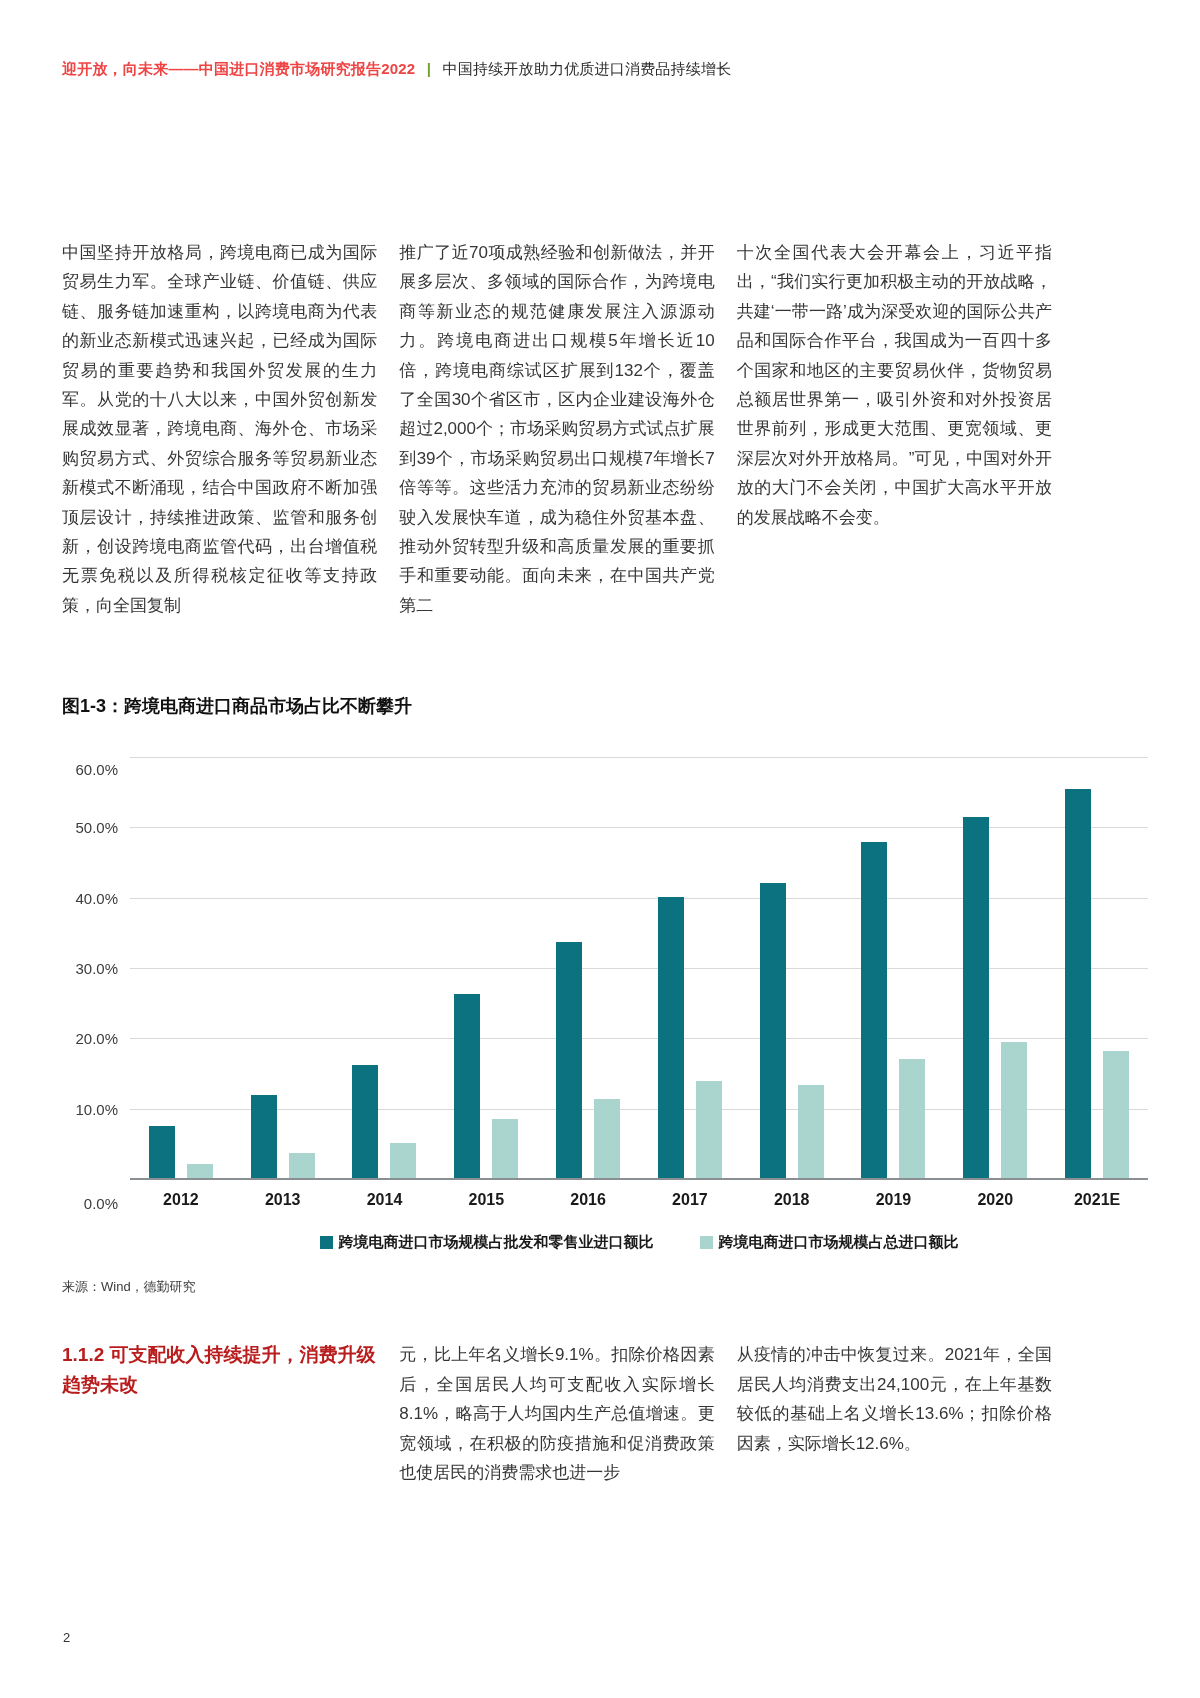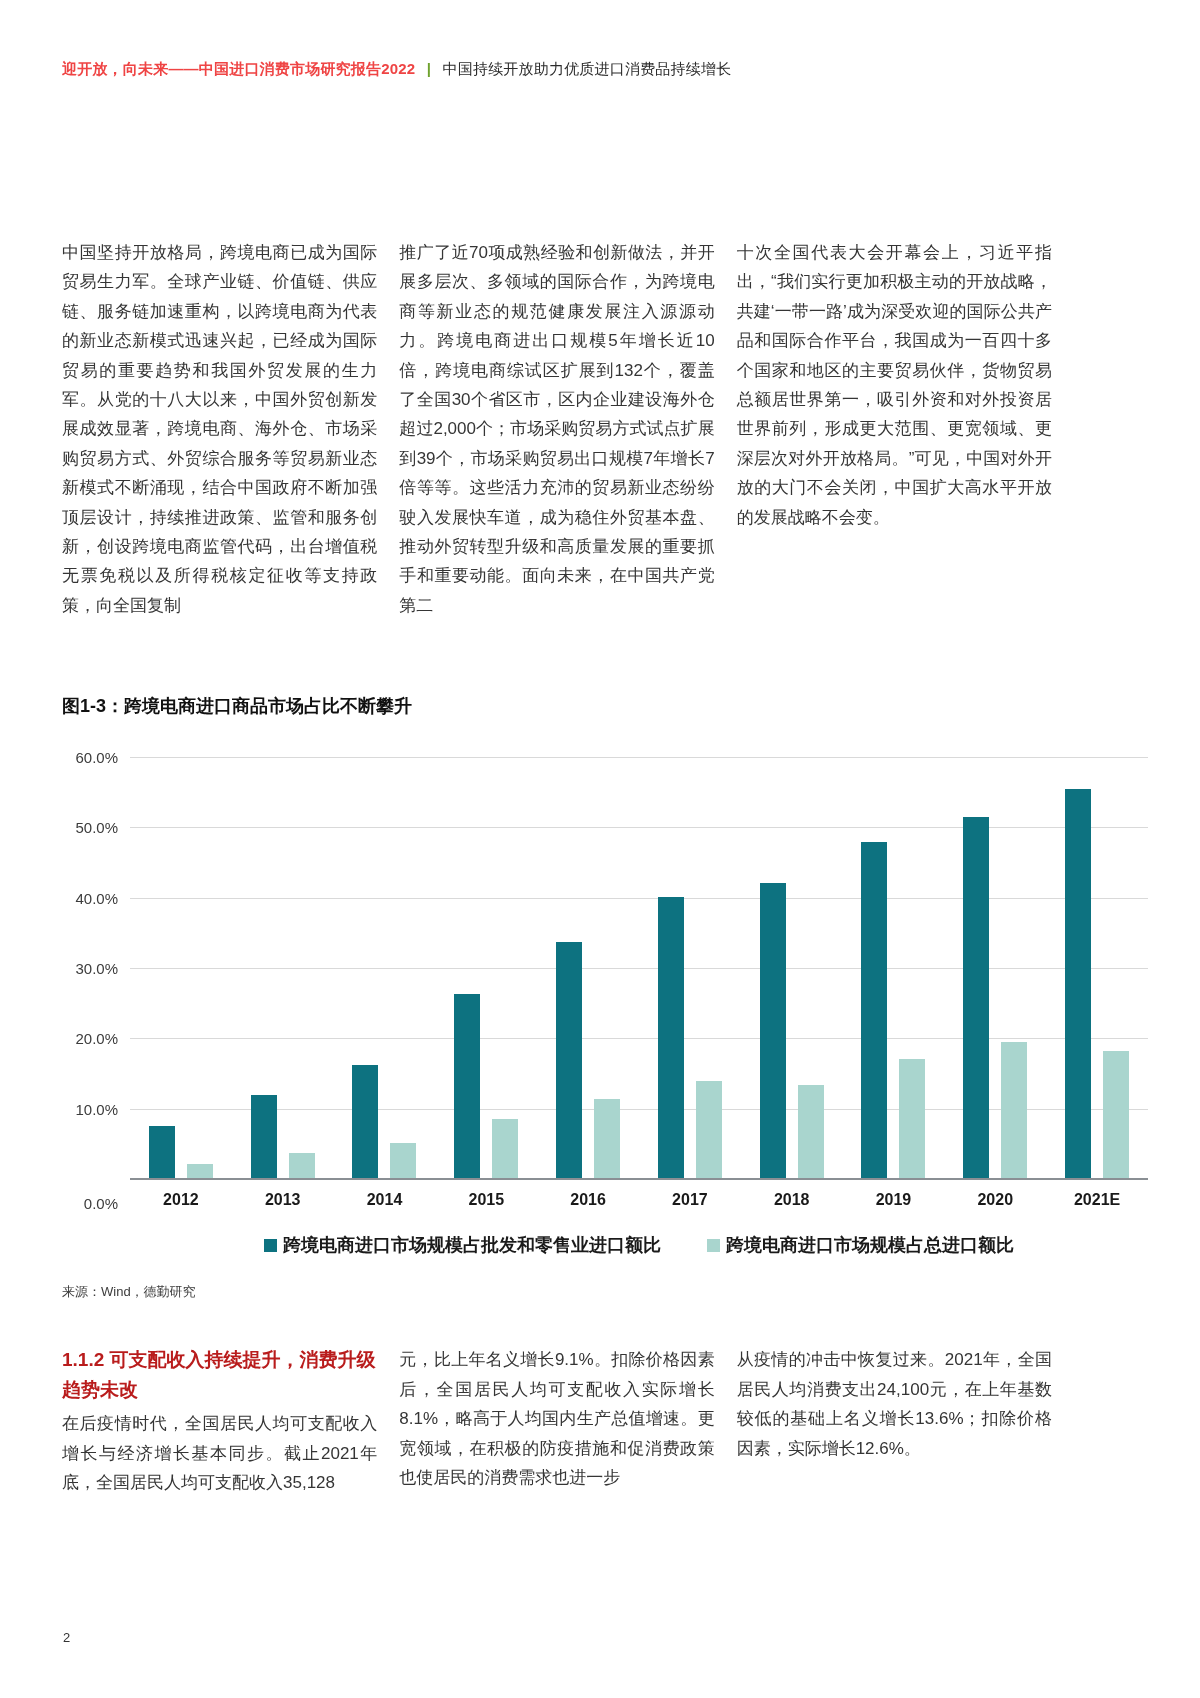--- a/index.html
+++ b/index.html
@@ -29,21 +29,21 @@
   .ylabels { position:absolute; left:0; top:0; width:56px; height:422px; }
   .ylabel { position:absolute; right:0; transform:translateY(-50%); font-size:15px; color:#3c3c3c; }
   .gridline { position:absolute; left:0; right:0; height:1px; background:#d9d9d9; }
   .baseline { position:absolute; left:0; right:0; bottom:-1px; height:2px; background:#8a8f94; }
   .groups { position:absolute; left:0; right:0; top:0; bottom:0; display:flex; }
   .group { flex:1; display:flex; justify-content:center; align-items:flex-end; gap:12px; }
   .bar { width:26px; }
   .xlabels { display:flex; margin-left:68px; margin-top:12px;align-items:center; }
   .xlabel { flex:1; text-align:center; font-size:16px; font-weight:700; color:#1a1a1a; }
   .legend { display:flex; justify-content:center; gap:46px; margin-left:68px; margin-top:24px; }
-  .legend-item { display:flex; align-items:center; gap:6px; font-size:18px; font-weight:700; color:#1a1a1a; }
+  .legend-item { display:flex; align-items:center; gap:6px; font-size:15px; font-weight:700; color:#1a1a1a; }
   .swatch { width:13px; height:13px; display:inline-block; }
   .source { margin-top:26px; font-size:13px; color:#3c3c3c; }
   
   .section-cols { margin-top:44px; }
   .sec-heading { font-size:19px; line-height:30px; font-weight:700; color:#b91c1c; margin-bottom:4px; text-align:left; }
   
   .pageno { position:absolute; left:63px; top:1630px; font-size:13px; color:#333333; }
 </style>
 </head>
 <body>
@@ -59,21 +59,21 @@
   <div class="cols intro-cols">
     <div class="col">中国坚持开放格局，跨境电商已成为国际贸易生力军。全球产业链、价值链、供应链、服务链加速重构，以跨境电商为代表的新业态新模式迅速兴起，已经成为国际贸易的重要趋势和我国外贸发展的生力军。从党的十八大以来，中国外贸创新发展成效显著，跨境电商、海外仓、市场采购贸易方式、外贸综合服务等贸易新业态新模式不断涌现，结合中国政府不断加强顶层设计，持续推进政策、监管和服务创新，创设跨境电商监管代码，出台增值税无票免税以及所得税核定征收等支持政策，向全国复制</div>
     <div class="col">推广了近70项成熟经验和创新做法，并开展多层次、多领域的国际合作，为跨境电商等新业态的规范健康发展注入源源动力。跨境电商进出口规模5年增长近10倍，跨境电商综试区扩展到132个，覆盖了全国30个省区市，区内企业建设海外仓超过2,000个；市场采购贸易方式试点扩展到39个，市场采购贸易出口规模7年增长7倍等等。这些活力充沛的贸易新业态纷纷驶入发展快车道，成为稳住外贸基本盘、推动外贸转型升级和高质量发展的重要抓手和重要动能。面向未来，在中国共产党第二</div>
     <div class="col">十次全国代表大会开幕会上，习近平指出，“我们实行更加积极主动的开放战略，共建‘一带一路’成为深受欢迎的国际公共产品和国际合作平台，我国成为一百四十多个国家和地区的主要贸易伙伴，货物贸易总额居世界第一，吸引外资和对外投资居世界前列，形成更大范围、更宽领域、更深层次对外开放格局。”可见，中国对外开放的大门不会关闭，中国扩大高水平开放的发展战略不会变。</div>
   </div>
 
   <div class="fig-title">图1-3：跨境电商进口商品市场占比不断攀升</div>
 
   <div class="chart-wrap">
     <div class="ylabels">
-        <div class="ylabel" style="top: 0px;">60.0%</div>
+        <div class="ylabel" style="top: 12px;">60.0%</div>
         <div class="ylabel" style="top: 70px;">50.0%</div>
         <div class="ylabel" style="top: 141px;">40.0%</div>
         <div class="ylabel" style="top: 211px;">30.0%</div>
         <div class="ylabel" style="top: 281px;">20.0%</div>
         <div class="ylabel" style="top: 352px;">10.0%</div>
         <div class="ylabel" style="top: 446px;">0.0%</div>
       </div>
     <div class="chart-area">
       <div>
           <div class="gridline" style="top: 0px;"></div>
@@ -149,21 +149,20 @@
           <span>跨境电商进口市场规模占总进口额比</span>
         </div>
       </div>
   </div>
 
   <div class="source">来源：Wind，德勤研究</div>
 
   <div class="cols section-cols">
     <div class="col">
       <div class="sec-heading">1.1.2 可支配收入持续提升，消费升级趋势未改</div>
-      <div>在后疫情时代，全国居民人均可支配收入增长与经济增长基本同步。截止2021年底，全国居民人均可支配收入35,128</div>
     </div>
     <div class="col">元，比上年名义增长9.1%。扣除价格因素后，全国居民人均可支配收入实际增长8.1%，略高于人均国内生产总值增速。更宽领域，在积极的防疫措施和促消费政策也使居民的消费需求也进一步</div>
     <div class="col">从疫情的冲击中恢复过来。2021年，全国居民人均消费支出24,100元，在上年基数较低的基础上名义增长13.6%；扣除价格因素，实际增长12.6%。</div>
   </div>
 
   <div class="pageno">2</div>
 
 </div>
 
 </body></html>

